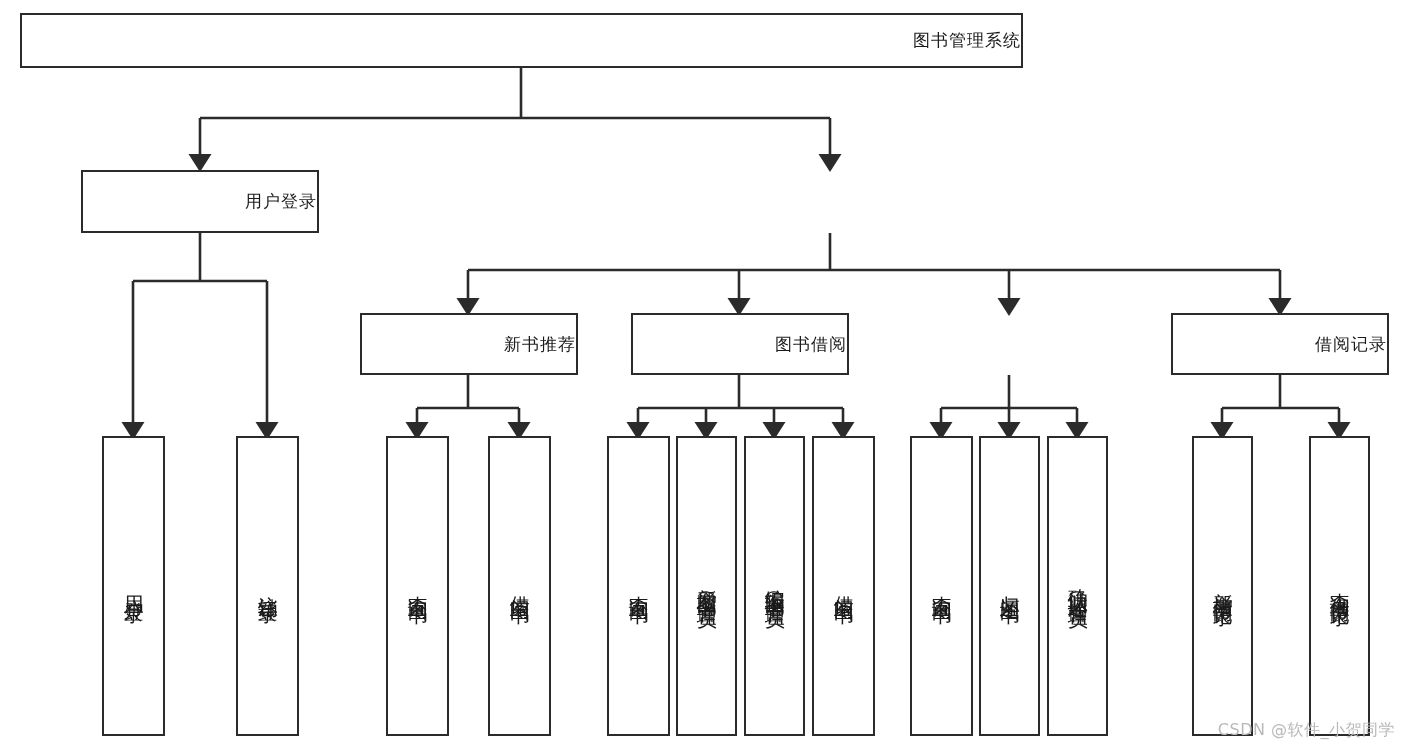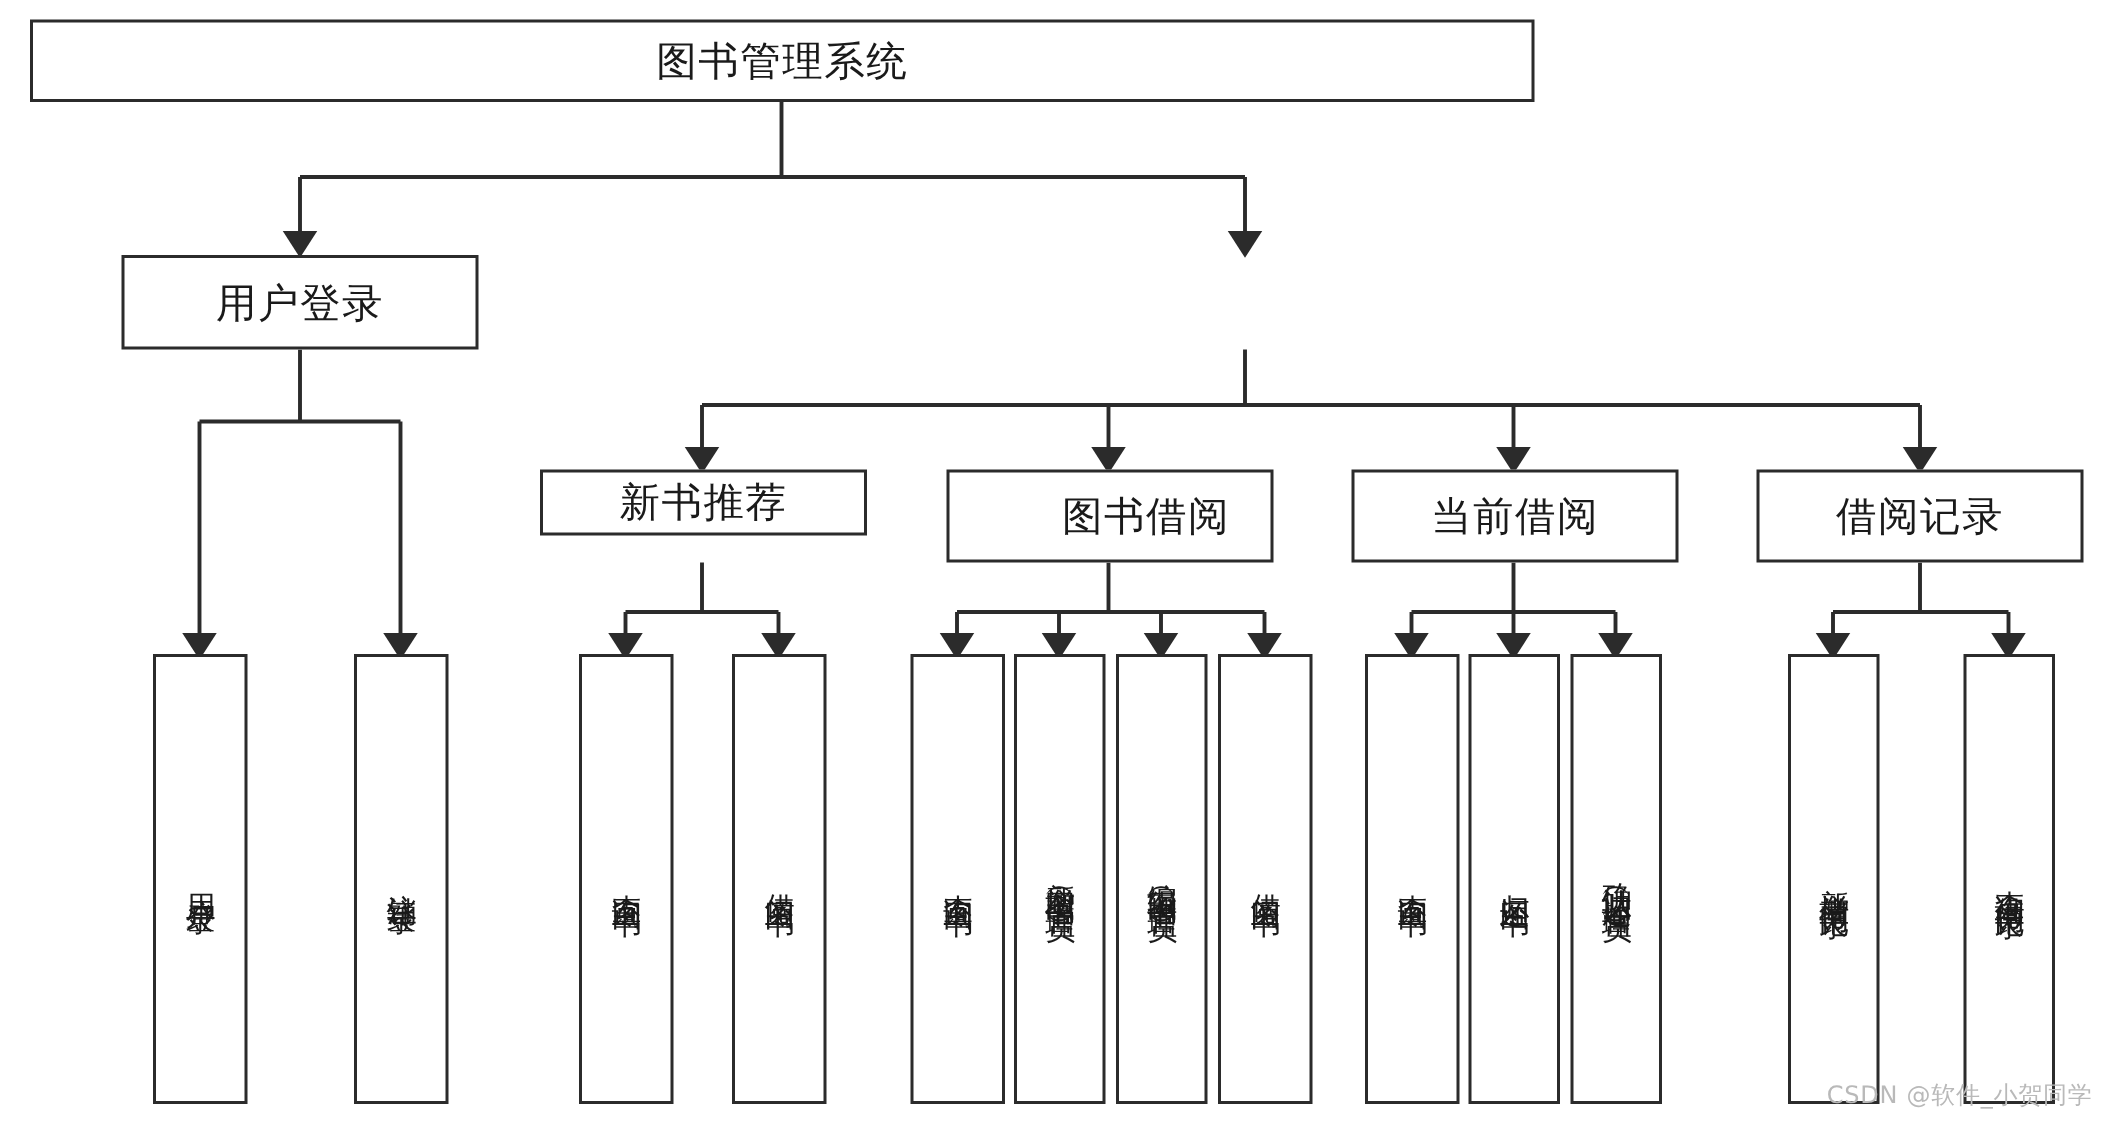--- a/index.html
+++ b/index.html
@@ -30,22 +30,23 @@
     position: absolute;
     box-sizing: border-box;
     border: 2.5px solid #2b2b2b;
     background: #ffffff;
     display: flex;
     align-items: center;
     justify-content: center;
     color: #1a1a1a;
   }
   .node.horiz {
-    font-size: 27px;
+    font-size: 17px;
     letter-spacing: 1px;
+    justify-content: flex-end;
   }
   .node.vert {
     font-size: 20px;
     letter-spacing: 1px;
   }
   .node.vert .vtext {
     writing-mode: vertical-rl;
     text-orientation: upright;
     line-height: 1.18;
     letter-spacing: 3px;
@@ -124,31 +125,28 @@
 
   <div class="node horiz" style="left:20px; top:13px; width:1003px; height:55px;">
     <span class="htext">图书管理系统</span>
   </div>
 
   <div class="node horiz" style="left:81px; top:170px; width:238px; height:63px;">
     <span class="htext">用户登录</span>
   </div>
 
 
-  <div class="node horiz" style="left:360px; top:313px; width:218px; height:44px;">
+  <div class="node horiz" style="left:360px; top:313px; width:218px; height:62px;">
     <span class="htext">新书推荐</span>
   </div>
 
   <div class="node horiz" style="left:631px; top:313px; width:218px; height:62px;padding-left:48px;">
     <span class="htext">图书借阅</span>
   </div>
 
-  <div class="node horiz" style="left:901px; top:313px; width:218px; height:62px;">
-    <span class="htext">当前借阅</span>
-  </div>
 
   <div class="node horiz" style="left:1171px; top:313px; width:218px; height:62px;">
     <span class="htext">借阅记录</span>
   </div>
 
   <div class="node vert" style="left:102px; top:436px; width:63px; height:300px;">
     <span class="vtext">用户登录</span>
   </div>
 
   <div class="node vert" style="left:236px; top:436px; width:63px; height:300px;">

